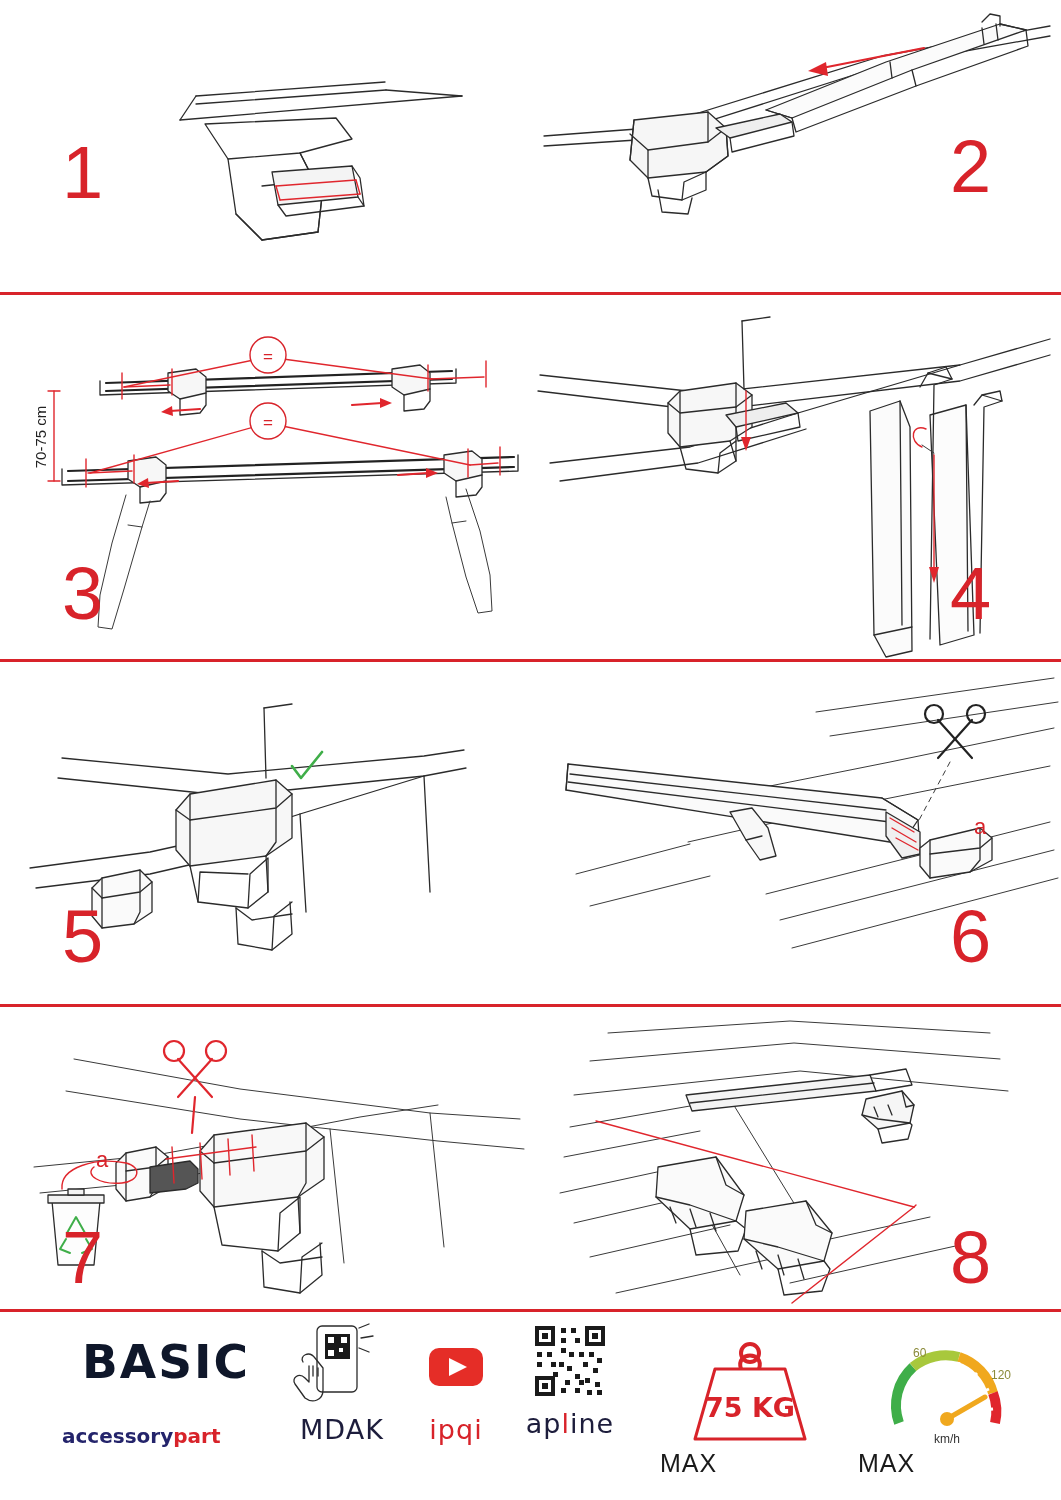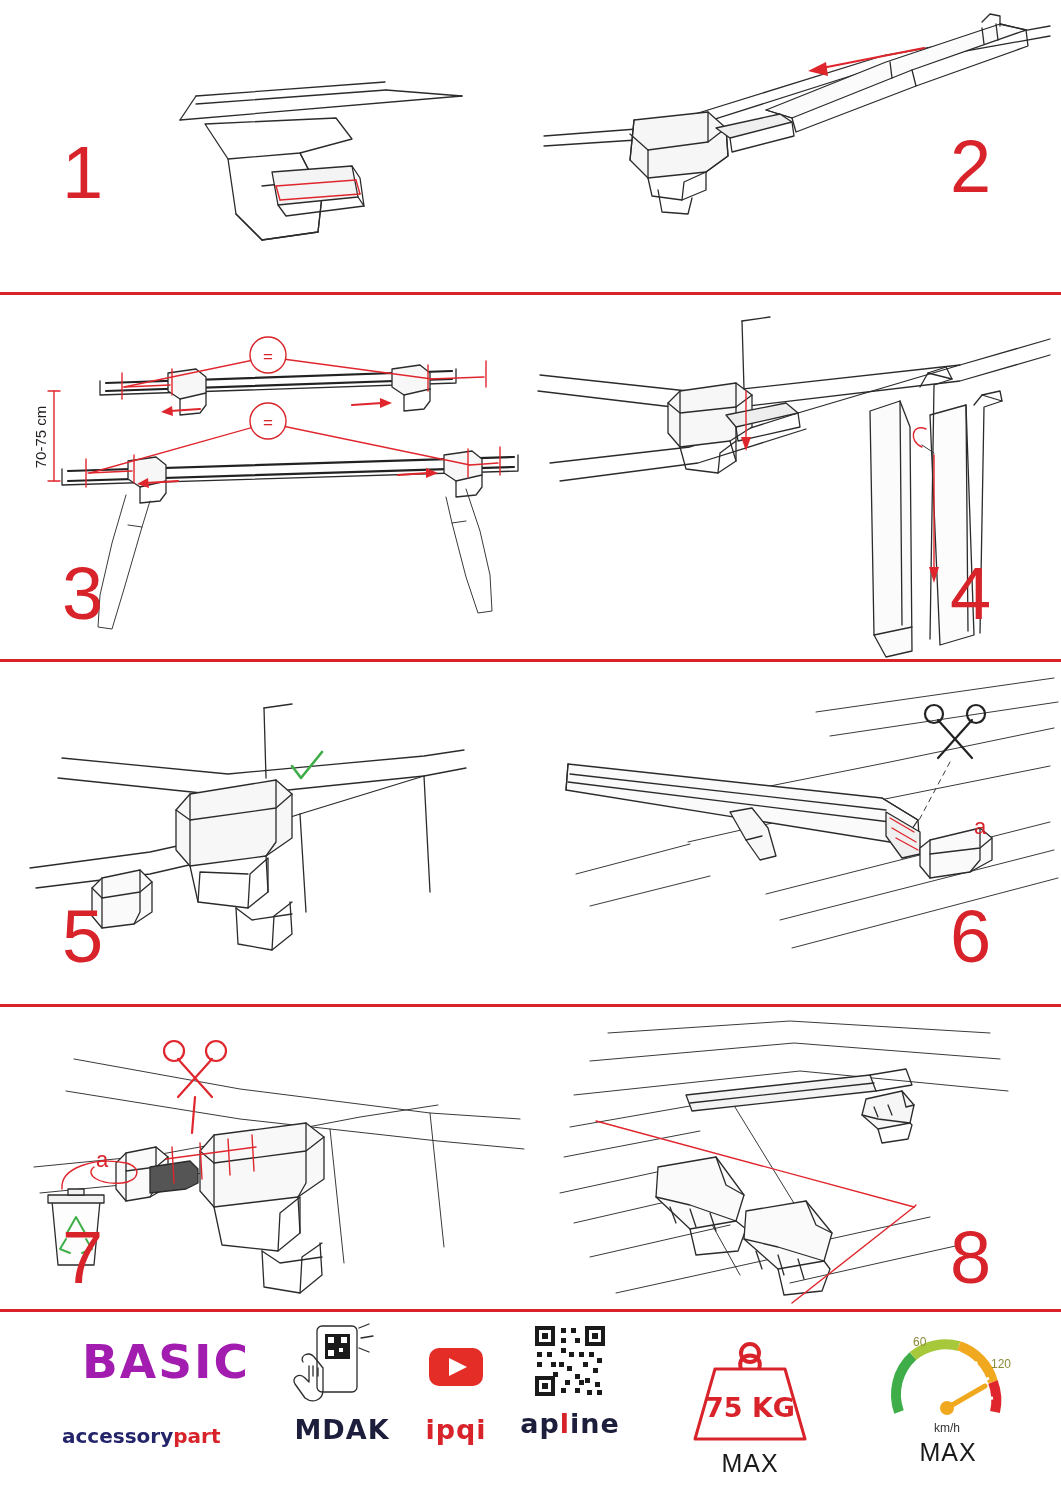--- a/index.html
+++ b/index.html
@@ -67,50 +67,50 @@
     height: 188px;
   }
   .brand-basic {
     position: absolute;
     left: 82px;
     top: 22px;
     font-family: "DejaVu Sans", sans-serif;
     font-size: 47px;
     font-weight: bold;
     letter-spacing: 2px;
-    color: #a21caf;
+    color: #0f172a;
   }
   .brand-accessory {
     position: absolute;
     left: 62px;
     top: 112px;
     font-family: "DejaVu Sans", sans-serif;
     font-size: 20px;
     font-weight: bold;
     letter-spacing: 0px;
   }
   .brand-accessory .a1 { color: #24246b; }
   .brand-accessory .a2 { color: #d8232a; }
 
   .logo-block { position: absolute; text-align: center; }
   .logo-cap {
     font-family: "DejaVu Sans", sans-serif;
     font-size: 27px;
-    font-weight: bold;
+    font-weight: normal;
     color: #1d1d3c;
     letter-spacing: 1px;
     margin-top: 6px;
   }
   .logo-cap .red { color: #d8232a; }
   .max-cap {
     font-family: "Liberation Sans", sans-serif;
     font-size: 25px;
     color: #1a1a1a;
     letter-spacing: 1px;
-    text-align: center;
+    text-align: left;
   }
   .weight-txt {
     font-family: "DejaVu Sans", sans-serif;
     font-size: 27px;
     font-weight: bold;
     fill: #d8232a;
   }
   .kmh-txt { font-family: "Liberation Sans", sans-serif; font-size: 12px; fill: #333; }
   .gauge-num { font-family: "Liberation Sans", sans-serif; font-size: 12px; fill: #8a8a3a; }
 </style>
@@ -660,21 +660,21 @@
     <div class="logo-block" style="left:660px;top:19px;width:180px;">
       <svg width="150" height="118" viewBox="0 0 150 118" style="margin:0 auto;">
         <path d="M40 38 L110 38 L130 108 L20 108 Z" fill="#ffffff" stroke="#d8232a" stroke-width="3" stroke-linejoin="round"></path>
         <path d="M66 38 C 60 20, 90 20, 84 38" fill="none" stroke="#d8232a" stroke-width="4"></path>
         <circle cx="75" cy="22" r="9" fill="none" stroke="#d8232a" stroke-width="4"></circle>
         <text class="weight-txt" x="75" y="86" text-anchor="middle">75 KG</text>
       </svg>
       <div class="max-cap">MAX</div>
     </div>
 
-    <div class="logo-block" style="left:858px;top:8px;width:180px;">
+    <div class="logo-block" style="left:858px;top:19px;width:180px;">
       <svg width="150" height="118" viewBox="0 0 150 118" style="margin:0 auto;">
         <path d="M26 92 A 52 52 0 0 1 40 36" fill="none" stroke="#3fae49" stroke-width="10" stroke-linecap="butt"></path>
         <path d="M40 36 A 52 52 0 0 1 86 26" fill="none" stroke="#a8c83c" stroke-width="10" stroke-linecap="butt"></path>
         <path d="M86 26 A 52 52 0 0 1 120 62" fill="none" stroke="#f0a81e" stroke-width="10" stroke-linecap="butt"></path>
         <path d="M120 62 A 52 52 0 0 1 122 92" fill="none" stroke="#e0262d" stroke-width="10" stroke-linecap="butt"></path>
         <g stroke="#ffffff" stroke-width="3">
           <path d="M30 76 L40 78"></path>
             <path d="M36 58 L45 62"></path>
             <path d="M48 42 L55 49"></path>
           <path d="M66 32 L69 42"></path>

